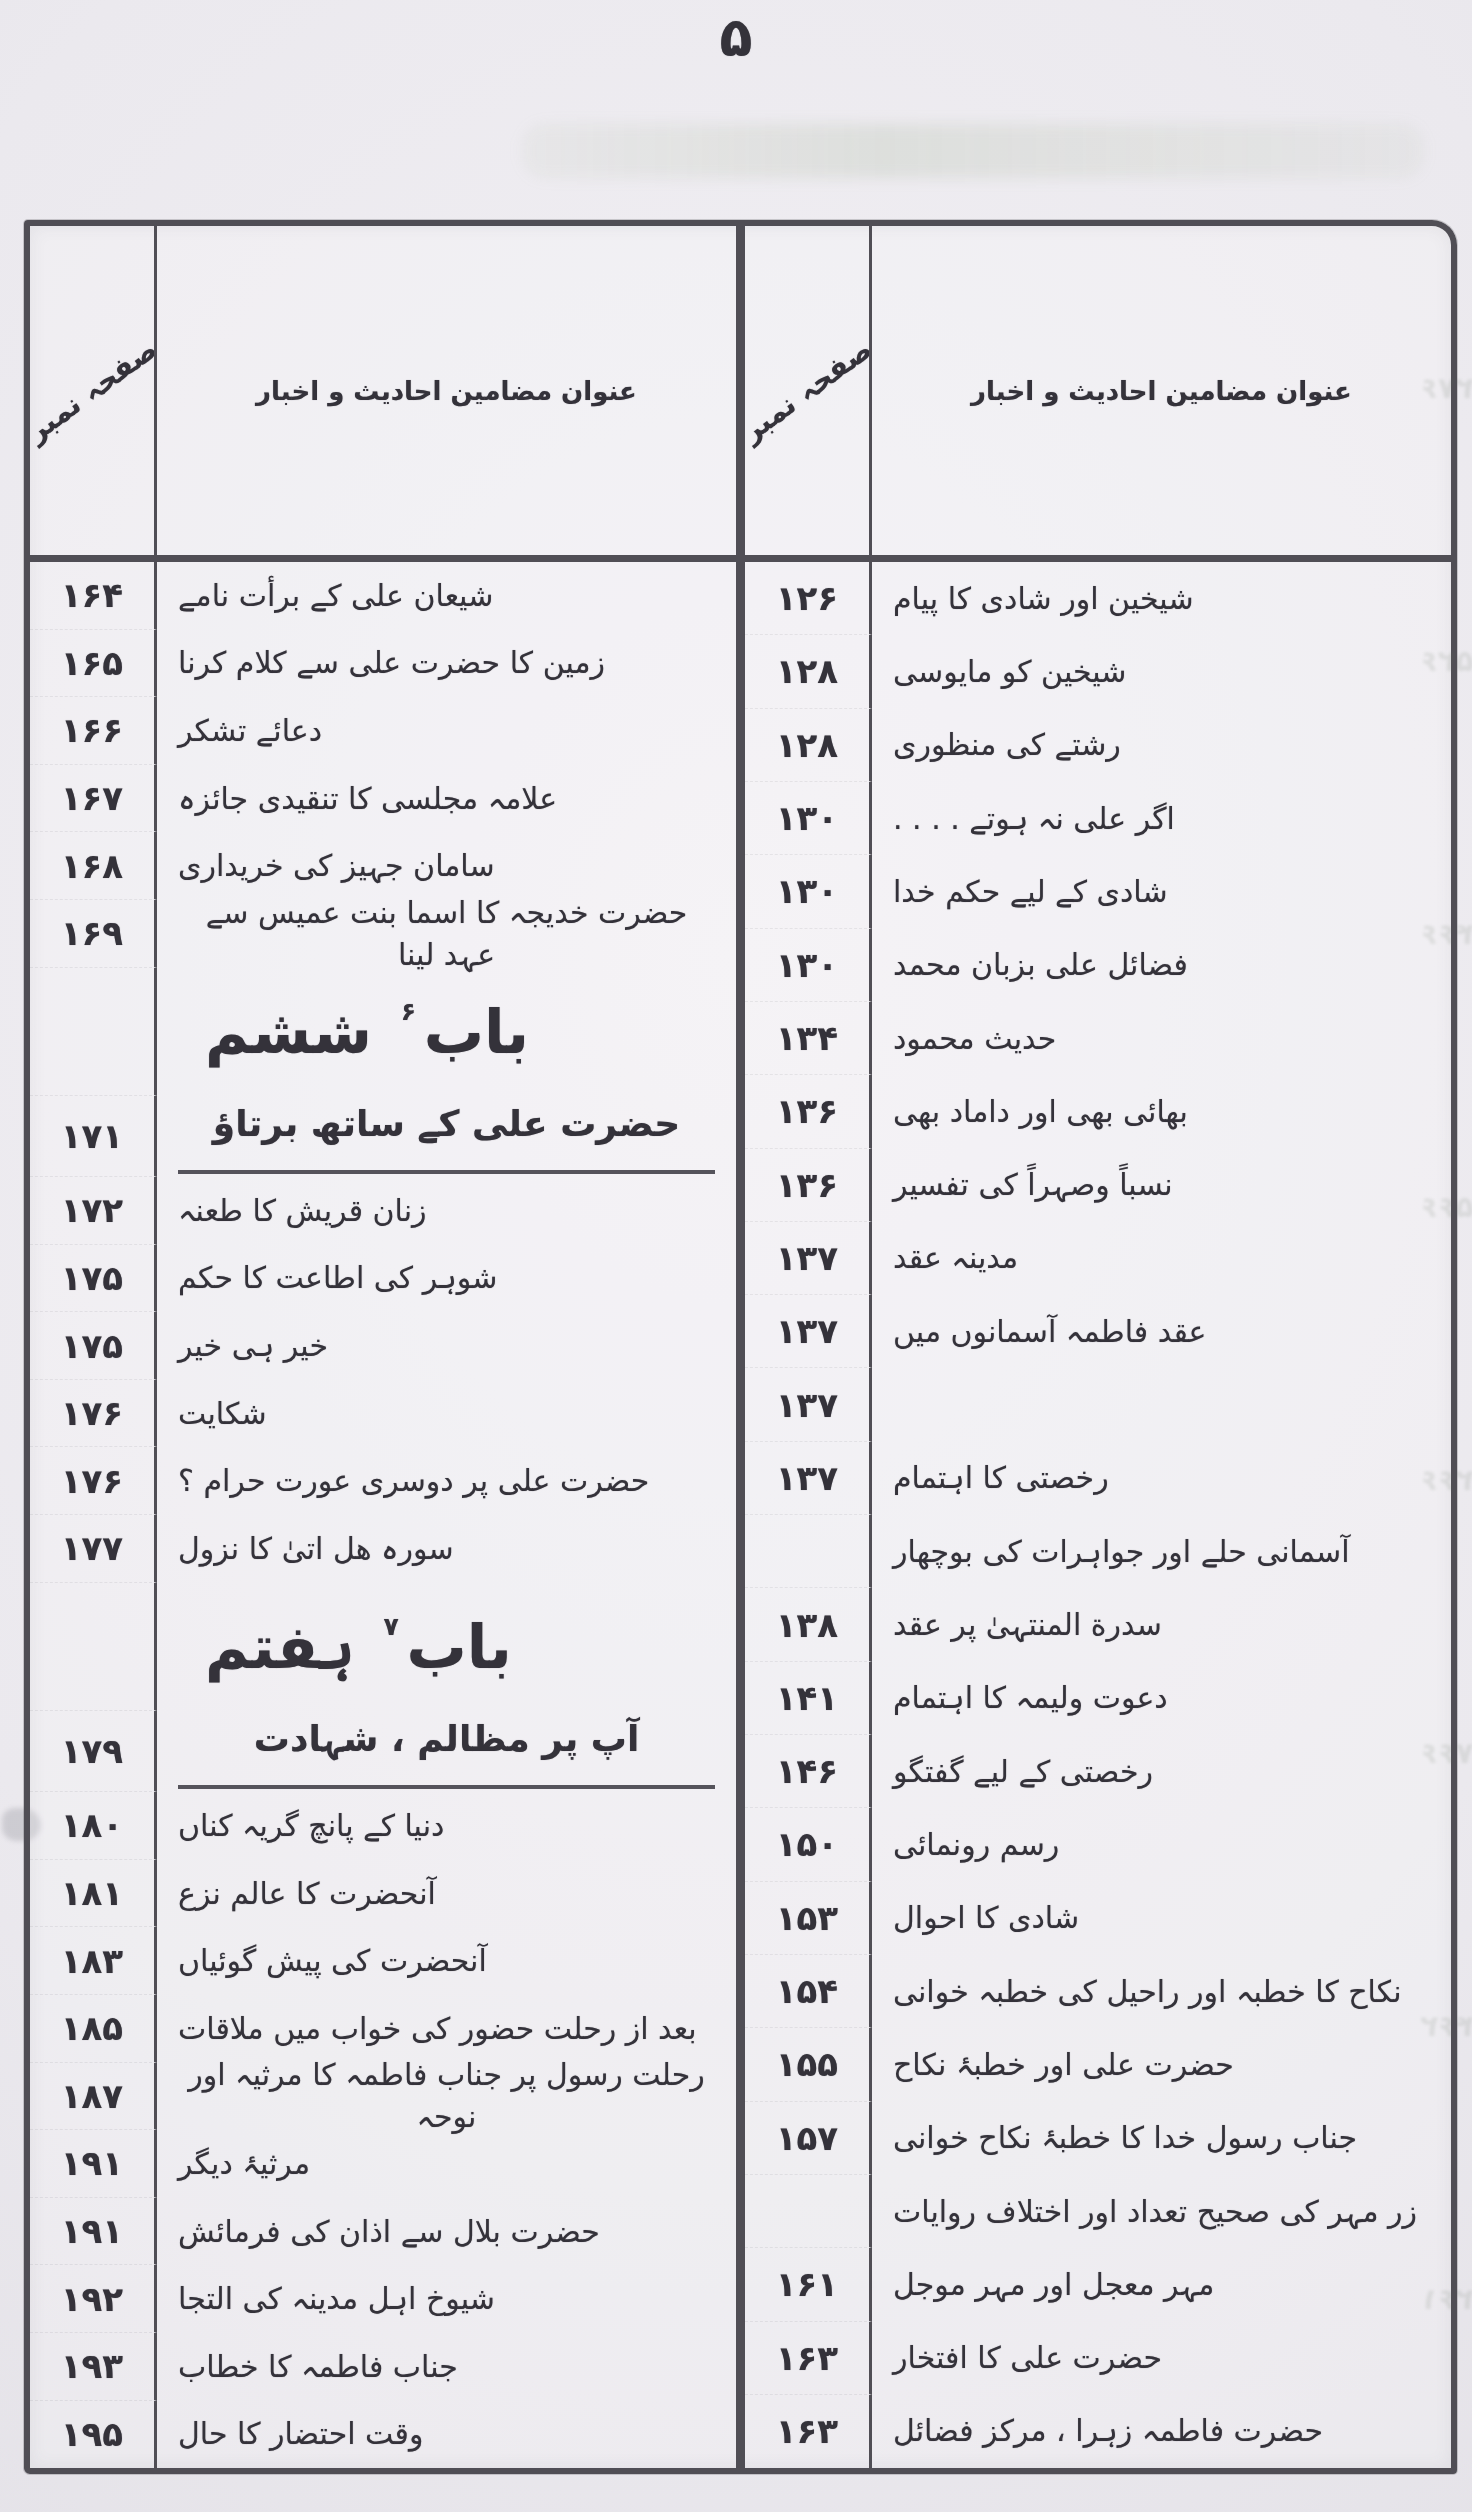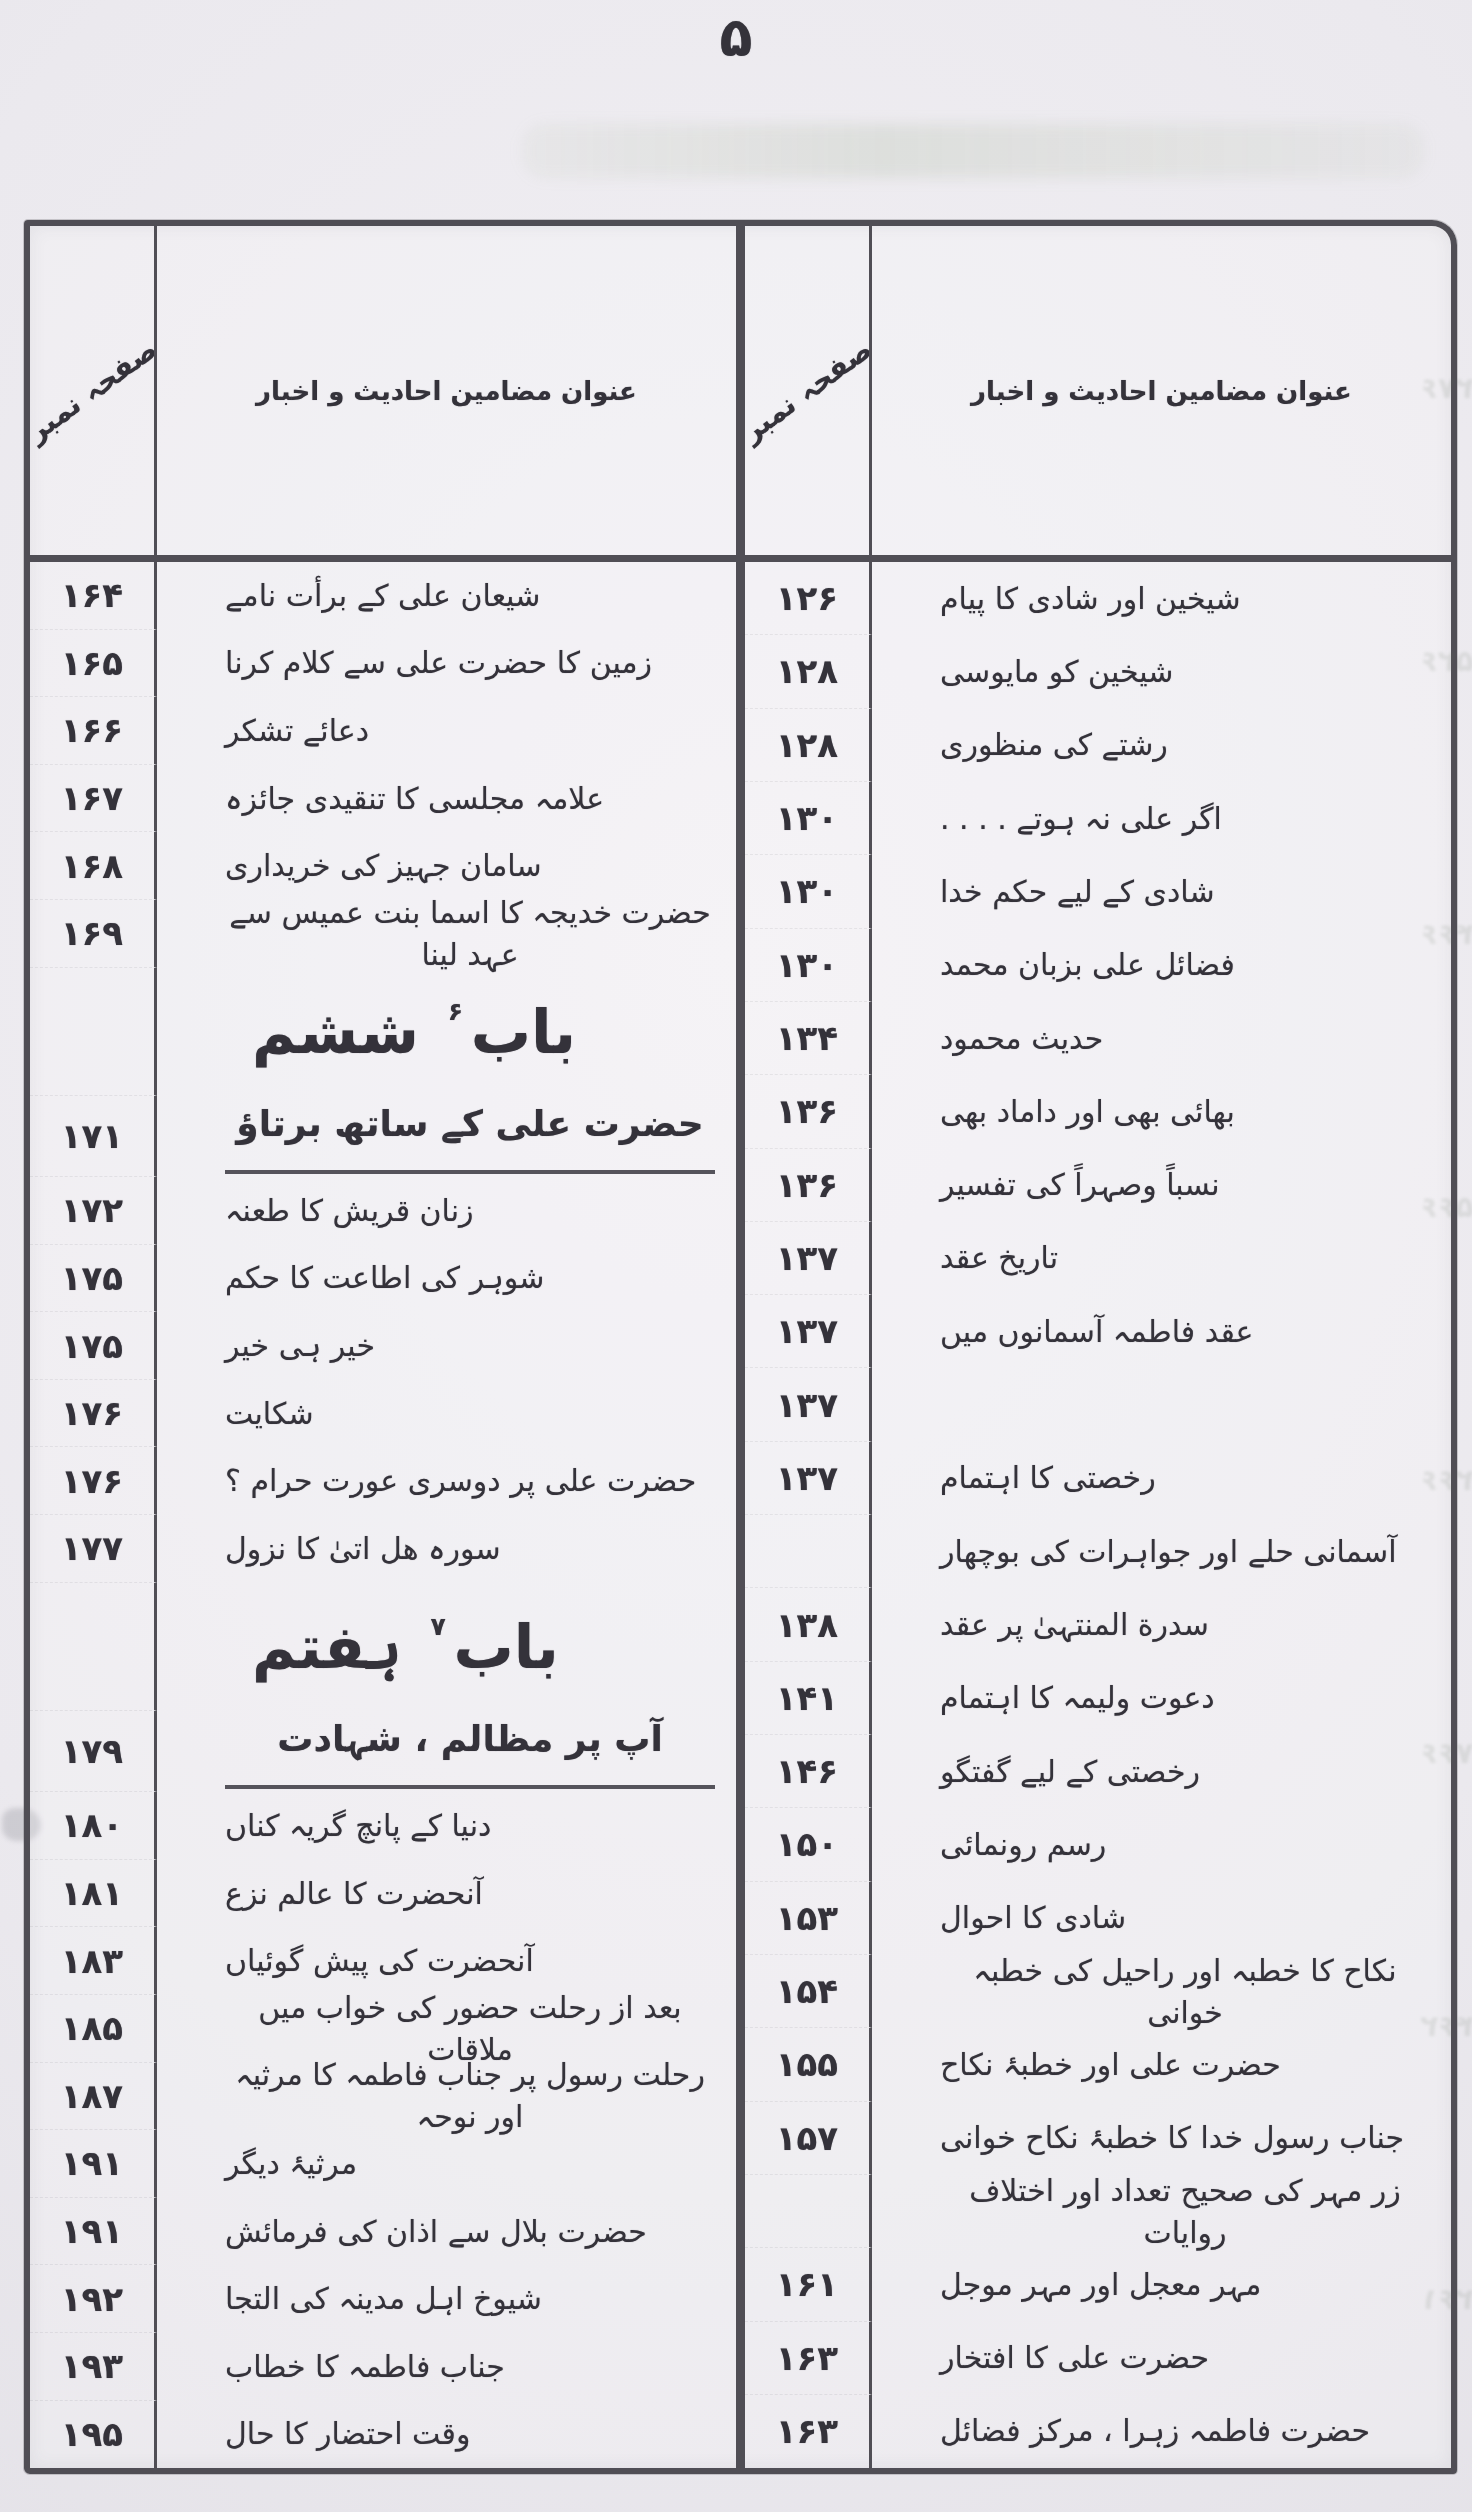--- a/index.html
+++ b/index.html
@@ -38,21 +38,21 @@
     display:flex;align-items:center;justify-content:center;overflow:hidden;
   }
   .num-head .diag{
     transform:rotate(-36deg);font-size:28px;font-weight:bold;white-space:nowrap;
   }
   .title-head{
     flex:1;display:flex;align-items:center;justify-content:center;
     font-size:26px;font-weight:bold;text-align:center;padding:0 13.5px;
   }
   .rows{flex:1 1 auto;display:flex;flex-direction:column;min-height:0;}
-  .row{display:flex;min-height:0;gap:47px;}
+  .row{display:flex;min-height:0;}
   .row.entry{flex:1 1 0;}
   .row.chapter{flex:1.9 1 0;}
   .row.section{flex:1.2 1 0;}
   .cell-num{
     width:124px;flex:0 0 124px;border-right:3.9px solid #504e55;
     display:flex;align-items:center;justify-content:center;
     font-size:34px;font-weight:bold;
     border-bottom:1px dashed rgba(70,68,80,0.09);
   }
   .row:last-child .cell-num{border-bottom:none;}
@@ -394,21 +394,21 @@
             </div>
             <div class="cell-title" dir="rtl">
               <span class="ink inner">نسباً وصہراً کی تفسیر</span>
             </div>
           </div>
           <div class="row entry">
             <div class="cell-num">
               <span class="ink">۱۳۷</span>
             </div>
             <div class="cell-title" dir="rtl">
-              <span class="ink inner">تاریخ عقد</span>
+              <span class="ink inner">مدینہ عقد</span>
             </div>
           </div>
           <div class="row entry">
             <div class="cell-num">
               <span class="ink">۱۳۷</span>
             </div>
             <div class="cell-title" dir="rtl">
               <span class="ink inner">عقد فاطمہ آسمانوں میں</span>
             </div>
           </div>

